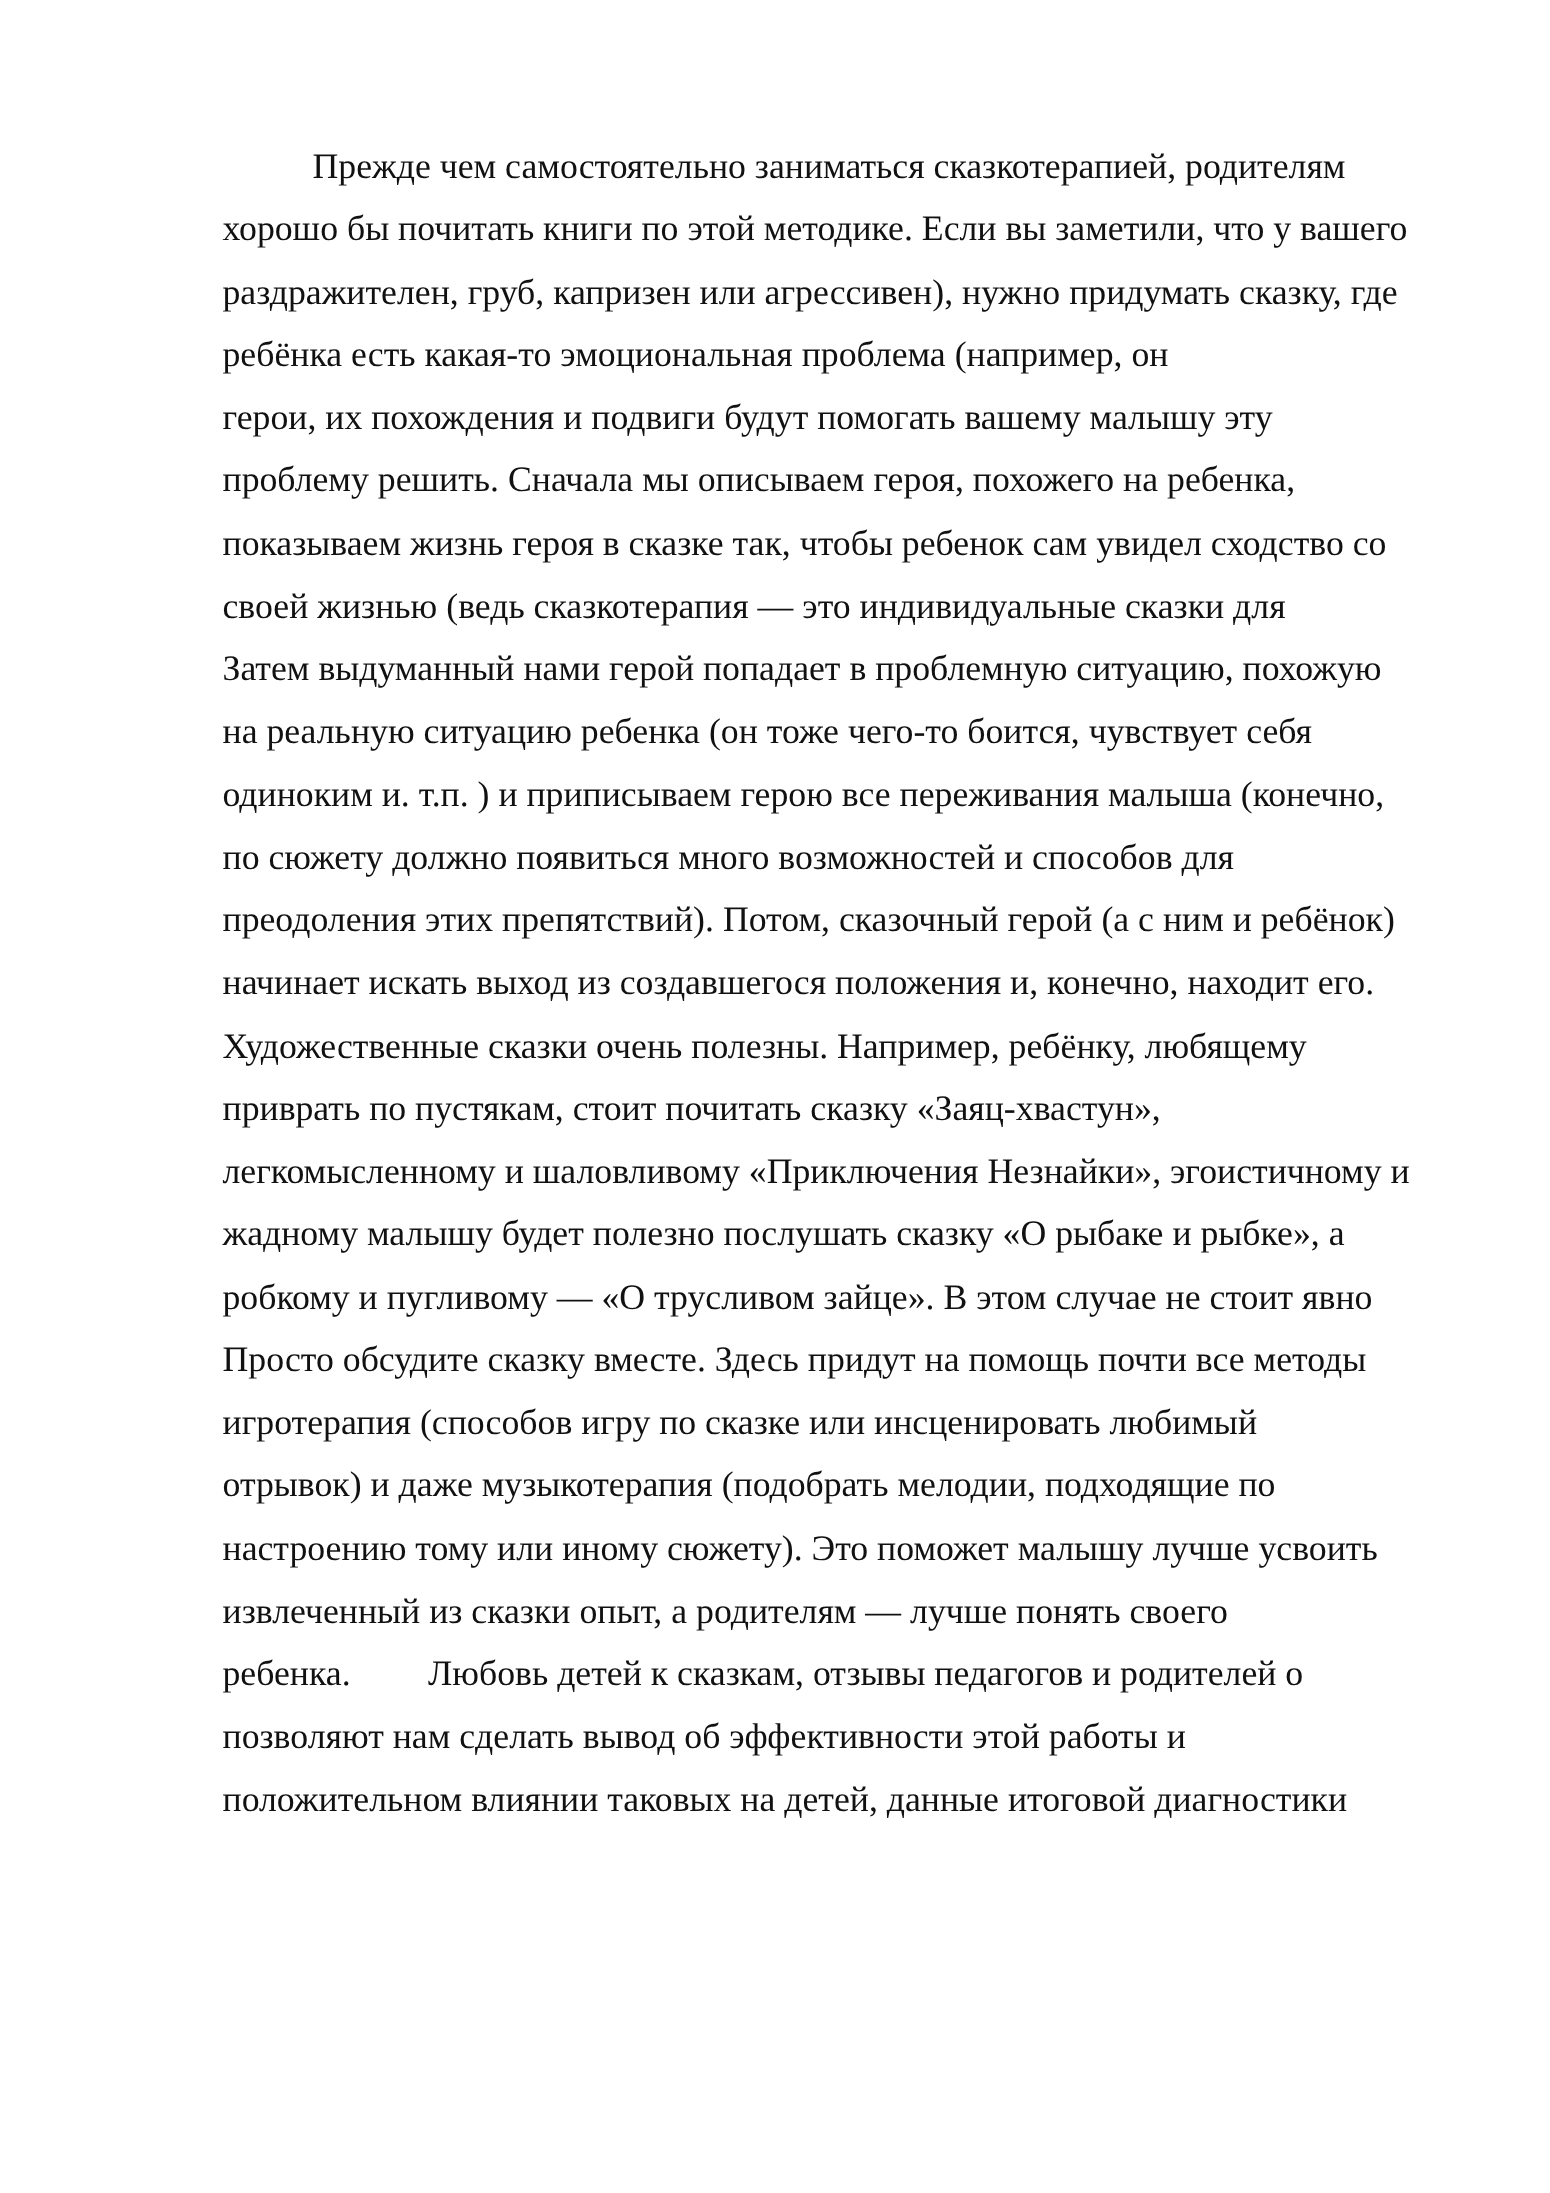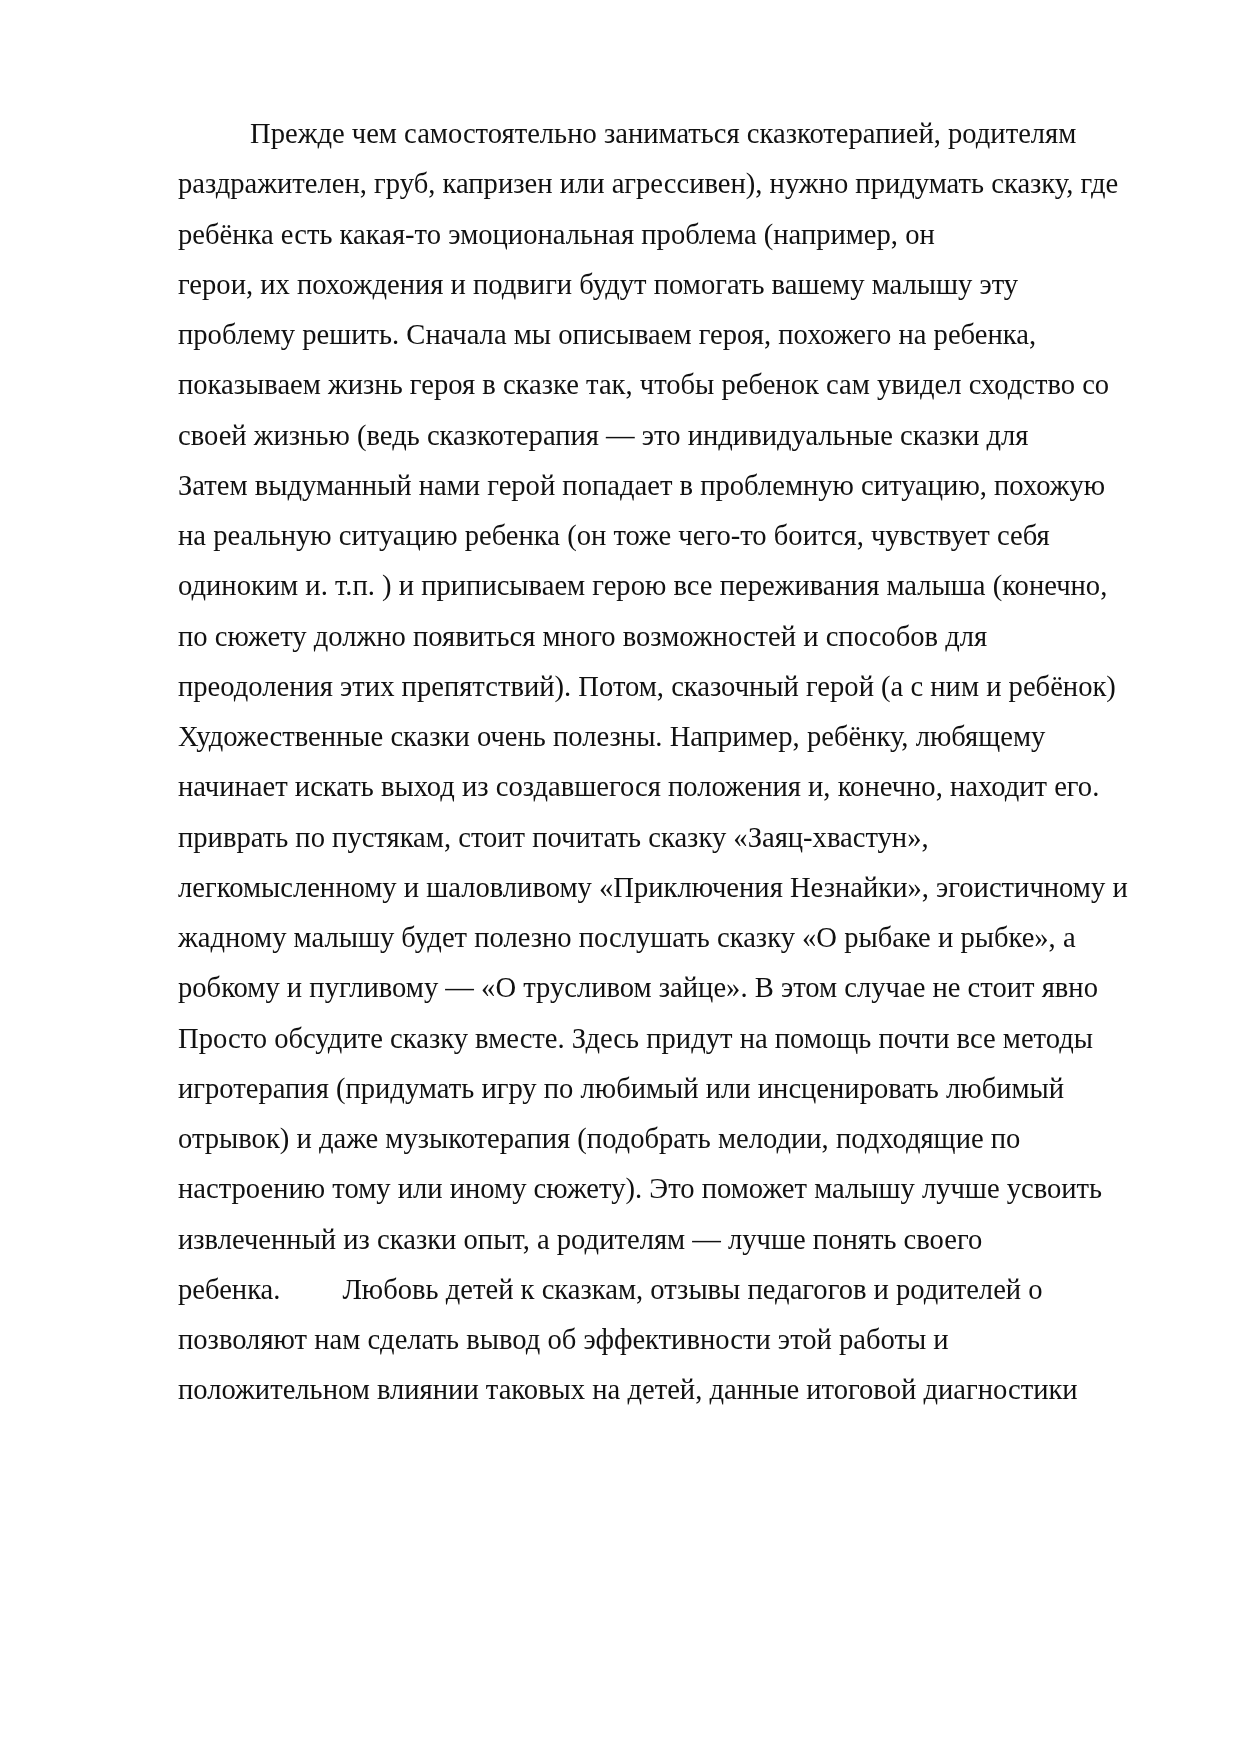--- a/index.html
+++ b/index.html
@@ -43,39 +43,40 @@
       display: inline-block;
       width: 62px;
     }
   </style>
 </head>
 <body>
 
 <div class="page">
   <div class="text-block">
     <span class="line indent">Прежде чем самостоятельно заниматься сказкотерапией, родителям</span>
+    <span class="line">хорошо бы почитать книги по этой методике. Если вы заметили, что у вашего</span>
     <span class="line">раздражителен, груб, капризен или агрессивен), нужно придумать сказку, где</span>
     <span class="line">ребёнка есть какая-то эмоциональная проблема (например, он</span>
     <span class="line">герои, их похождения и подвиги будут помогать вашему малышу эту</span>
     <span class="line">проблему решить. Сначала мы описываем героя, похожего на ребенка,</span>
     <span class="line">показываем жизнь героя в сказке так, чтобы ребенок сам увидел сходство со</span>
     <span class="line">своей жизнью (ведь сказкотерапия — это индивидуальные сказки для</span>
     <span class="line">Затем выдуманный нами герой попадает в проблемную ситуацию, похожую</span>
     <span class="line">на реальную ситуацию ребенка (он тоже чего-то боится, чувствует себя</span>
     <span class="line">одиноким и. т.п. ) и приписываем герою все переживания малыша (конечно,</span>
     <span class="line">по сюжету должно появиться много возможностей и способов для</span>
     <span class="line">преодоления этих препятствий). Потом, сказочный герой (а с ним и ребёнок)</span>
+    <span class="line">начинает искать выход из создавшегося положения и, конечно, находит его.</span>
     <span class="line">Художественные сказки очень полезны. Например, ребёнку, любящему</span>
-    <span class="line">начинает искать выход из создавшегося положения и, конечно, находит его.</span>
     <span class="line">приврать по пустякам, стоит почитать сказку «Заяц-хвастун»,</span>
     <span class="line">легкомысленному и шаловливому «Приключения Незнайки», эгоистичному и</span>
     <span class="line">жадному малышу будет полезно послушать сказку «О рыбаке и рыбке», а</span>
     <span class="line">робкому и пугливому — «О трусливом зайце». В этом случае не стоит явно</span>
     <span class="line">Просто обсудите сказку вместе. Здесь придут на помощь почти все методы</span>
-    <span class="line">игротерапия (придумать игру по любимый или инсценировать любимый</span>
+    <span class="line">игротерапия (способов игру по сказке или инсценировать любимый</span>
     <span class="line">отрывок) и даже музыкотерапия (подобрать мелодии, подходящие по</span>
     <span class="line">настроению тому или иному сюжету). Это поможет малышу лучше усвоить</span>
     <span class="line">извлеченный из сказки опыт, а родителям — лучше понять своего</span>
     <span class="line"><span>ребенка.</span><span class="tab-gap"></span><span>Любовь детей к сказкам, отзывы педагогов и родителей о</span></span>
     <span class="line">позволяют нам сделать вывод об эффективности этой работы и</span>
     <span class="line">положительном влиянии таковых на детей, данные итоговой диагностики</span>
   </div>
 </div>
 
 </body></html>

